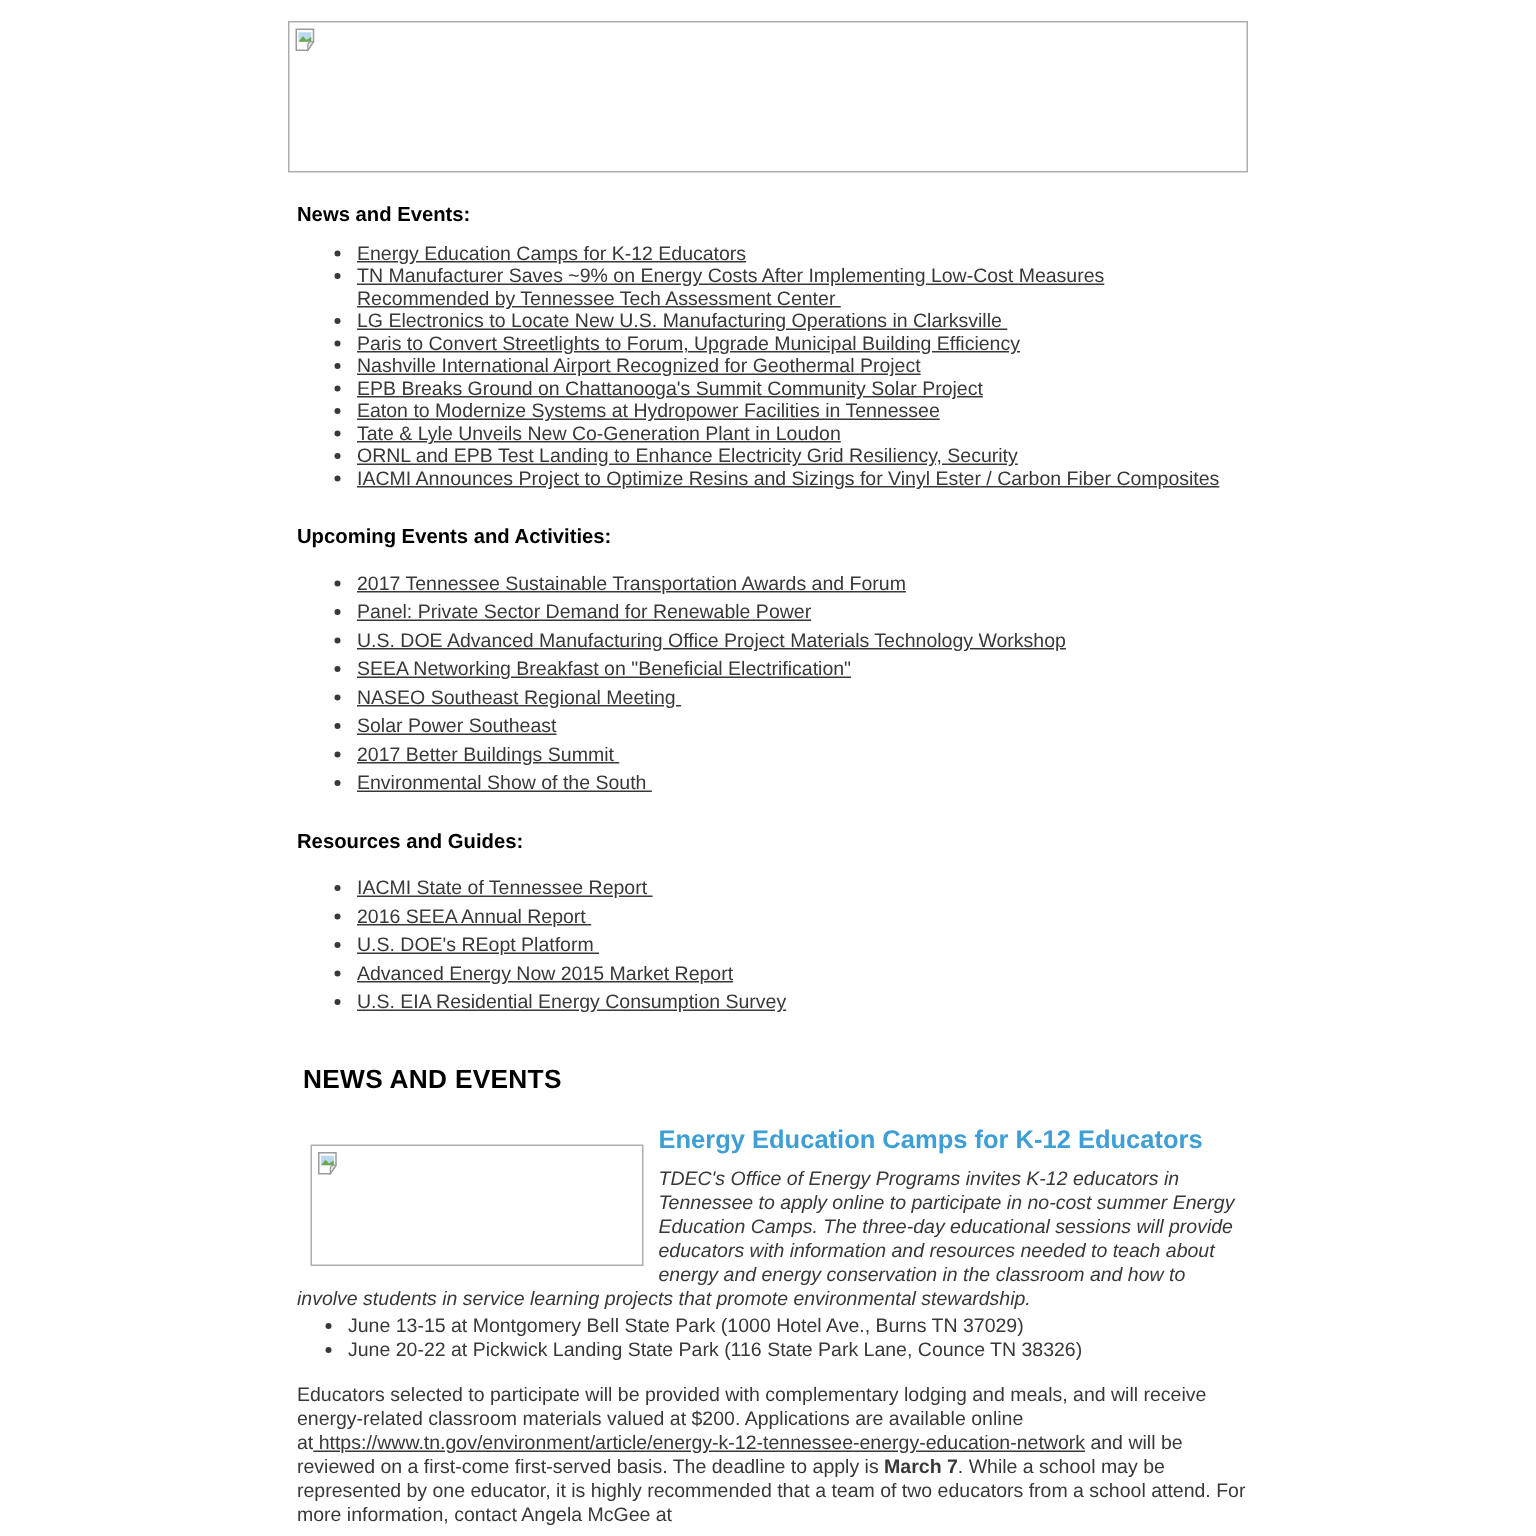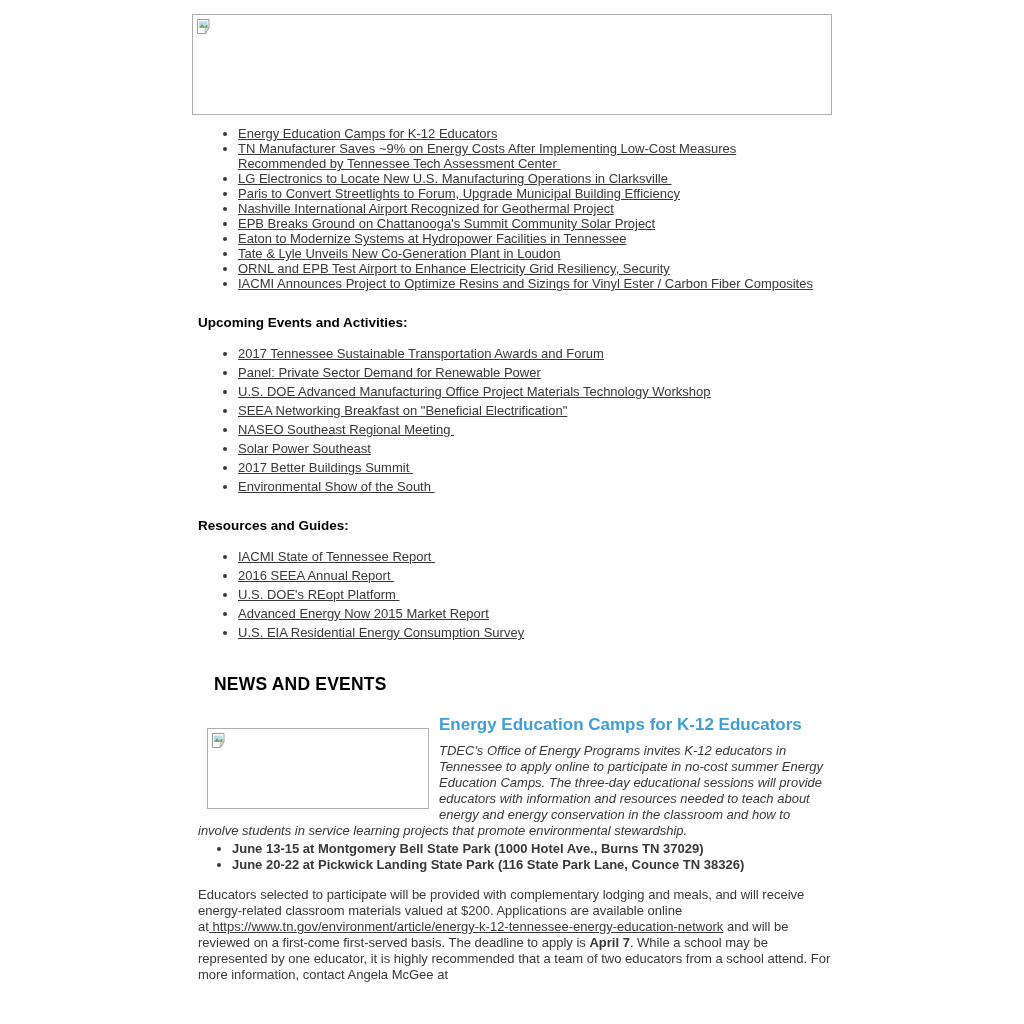--- a/index.html
+++ b/index.html
@@ -45,21 +45,21 @@
     color: #383838;
     text-decoration: underline;
     white-space: pre-line;
     cursor: pointer;
   }
 
   h2.main-heading {
     font-size: 17.5px;
     font-weight: bold;
     color: #000000;
-    margin: 34px 0 0 16px;
+    margin: 34px 0 0 4px;
     letter-spacing: 0.2px;
   }
 
   .article { margin-top: 22px; line-height: 16px; }
   .article-img {
     float: left;
     width: 220px;
     height: 79px;
     border: 1px solid #adadad;
     margin: 11px 10px 6px 9px;
@@ -68,51 +68,52 @@
   h2.article-title {
     font-size: 17px;
     font-weight: bold;
     color: #3d9fd6;
     margin: 0 0 10px 0;
     cursor: pointer;
   }
   p.intro { margin: 0; font-style: italic; }
   p.camps-intro { margin: 16px 0 0 0; }
   ul.camps { margin: 2px 0 0 0; padding-left: 34px; }
-  ul.camps li { line-height: 16px; margin: 0; font-weight: bold; }
+  ul.camps li { line-height: 16px; margin: 0; }
   p.closing { margin: 14px 0 0 0; padding-bottom: 8px; }
   p.closing b { color: #383838; }
 </style>
 </head>
 <body>
 
 <div class="page">
 
   <div class="banner-box">
     <svg width="16" height="17" viewBox="0 0 16 17">
       <path d="M1.5 1.5 H13 V9.8 L9.2 15.5 H1.5 Z" fill="#fdfdfd" stroke="#9b9b9b" stroke-width="1"></path>
       <rect x="3" y="3.5" width="8.5" height="6.3" fill="#b9d9ef"></rect>
       <path d="M3 9.8 L6 6.2 L8.3 8.7 L11.5 6.6 V9.8 Z" fill="#6aa84f"></path>
       <path d="M13 9.8 L9.2 15.5 L9.2 12 Q9.4 10 11.4 9.8 Z" fill="#e9e9e9" stroke="#9b9b9b" stroke-width="0.8"></path>
     </svg>
   </div>
 
   <div class="text-wrap">
 
+    <h3 class="section-head first">News and Events:</h3>
     <ul class="tight">
       <li><a class="lnk" href="#">Energy Education Camps for K-12 Educators</a></li>
       <li><a class="lnk" href="#">TN Manufacturer Saves ~9% on Energy Costs After Implementing Low-Cost Measures
 Recommended by Tennessee Tech Assessment Center&nbsp;</a></li>
       <li><a class="lnk" href="#">LG Electronics to Locate New U.S. Manufacturing Operations in Clarksville&nbsp;</a></li>
       <li><a class="lnk" href="#">Paris to Convert Streetlights to Forum, Upgrade Municipal Building Efficiency</a></li>
       <li><a class="lnk" href="#">Nashville International Airport Recognized for Geothermal Project</a></li>
       <li><a class="lnk" href="#">EPB Breaks Ground on Chattanooga's Summit Community Solar Project</a></li>
       <li><a class="lnk" href="#">Eaton to Modernize Systems at Hydropower Facilities in Tennessee</a></li>
       <li><a class="lnk" href="#">Tate &amp; Lyle Unveils New Co-Generation Plant in Loudon</a></li>
-      <li><a class="lnk" href="#">ORNL and EPB Test Airport to Enhance Electricity Grid Resiliency, Security</a></li>
+      <li><a class="lnk" href="#">ORNL and EPB Test Landing to Enhance Electricity Grid Resiliency, Security</a></li>
       <li><a class="lnk" href="#">IACMI Announces Project to Optimize Resins and Sizings for Vinyl Ester / Carbon Fiber Composites</a></li>
     </ul>
 
     <h3 class="section-head">Upcoming Events and Activities:</h3>
     <ul class="spaced">
       <li><a class="lnk" href="#">2017 Tennessee Sustainable Transportation Awards and Forum</a></li>
       <li><a class="lnk" href="#">Panel: Private Sector Demand for Renewable Power</a></li>
       <li><a class="lnk" href="#">U.S. DOE Advanced Manufacturing Office Project Materials Technology Workshop</a></li>
       <li><a class="lnk" href="#">SEEA Networking Breakfast on "Beneficial Electrification"</a></li>
       <li><a class="lnk" href="#">NASEO Southeast Regional Meeting&nbsp;</a></li>
@@ -142,19 +143,19 @@
         </svg>
       </div>
       <h2 class="article-title">Energy Education Camps for K-12 Educators</h2>
       <p class="intro">TDEC's Office of Energy Programs invites K-12 educators in Tennessee to apply online to participate in no-cost summer Energy Education Camps. The three-day educational sessions will provide educators with information and resources needed to teach about energy and energy conservation in the classroom and how to involve students in service learning projects that promote environmental stewardship.</p>
       <ul class="camps">
         <li>June 13-15 at Montgomery Bell State Park (1000 Hotel Ave., Burns TN 37029)</li>
         <li>June 20-22 at Pickwick Landing State Park (116 State Park Lane, Counce TN 38326)</li>
       </ul>
       <p class="closing"><span>Educators selected to participate will be provided with complementary lodging and meals, and will receive energy-related classroom materials valued at $200. Applications are available online at</span><a class="lnk" href="#">&nbsp;https://www.tn.gov/environment/article/energy-k-12-tennessee-energy-education-network</a>
 <span>and will be reviewed on a first-come first-served basis. The deadline to apply is</span>
-<b>April 7</b><span>. While a school may be represented by one educator, it is highly recommended that a team of two educators from a school attend. For more information, contact Angela McGee at</span>
+<b>March 7</b><span>. While a school may be represented by one educator, it is highly recommended that a team of two educators from a school attend. For more information, contact Angela McGee at</span>
 
 </p>
     </div>
 
   </div>
 </div>
 
 </body></html>

